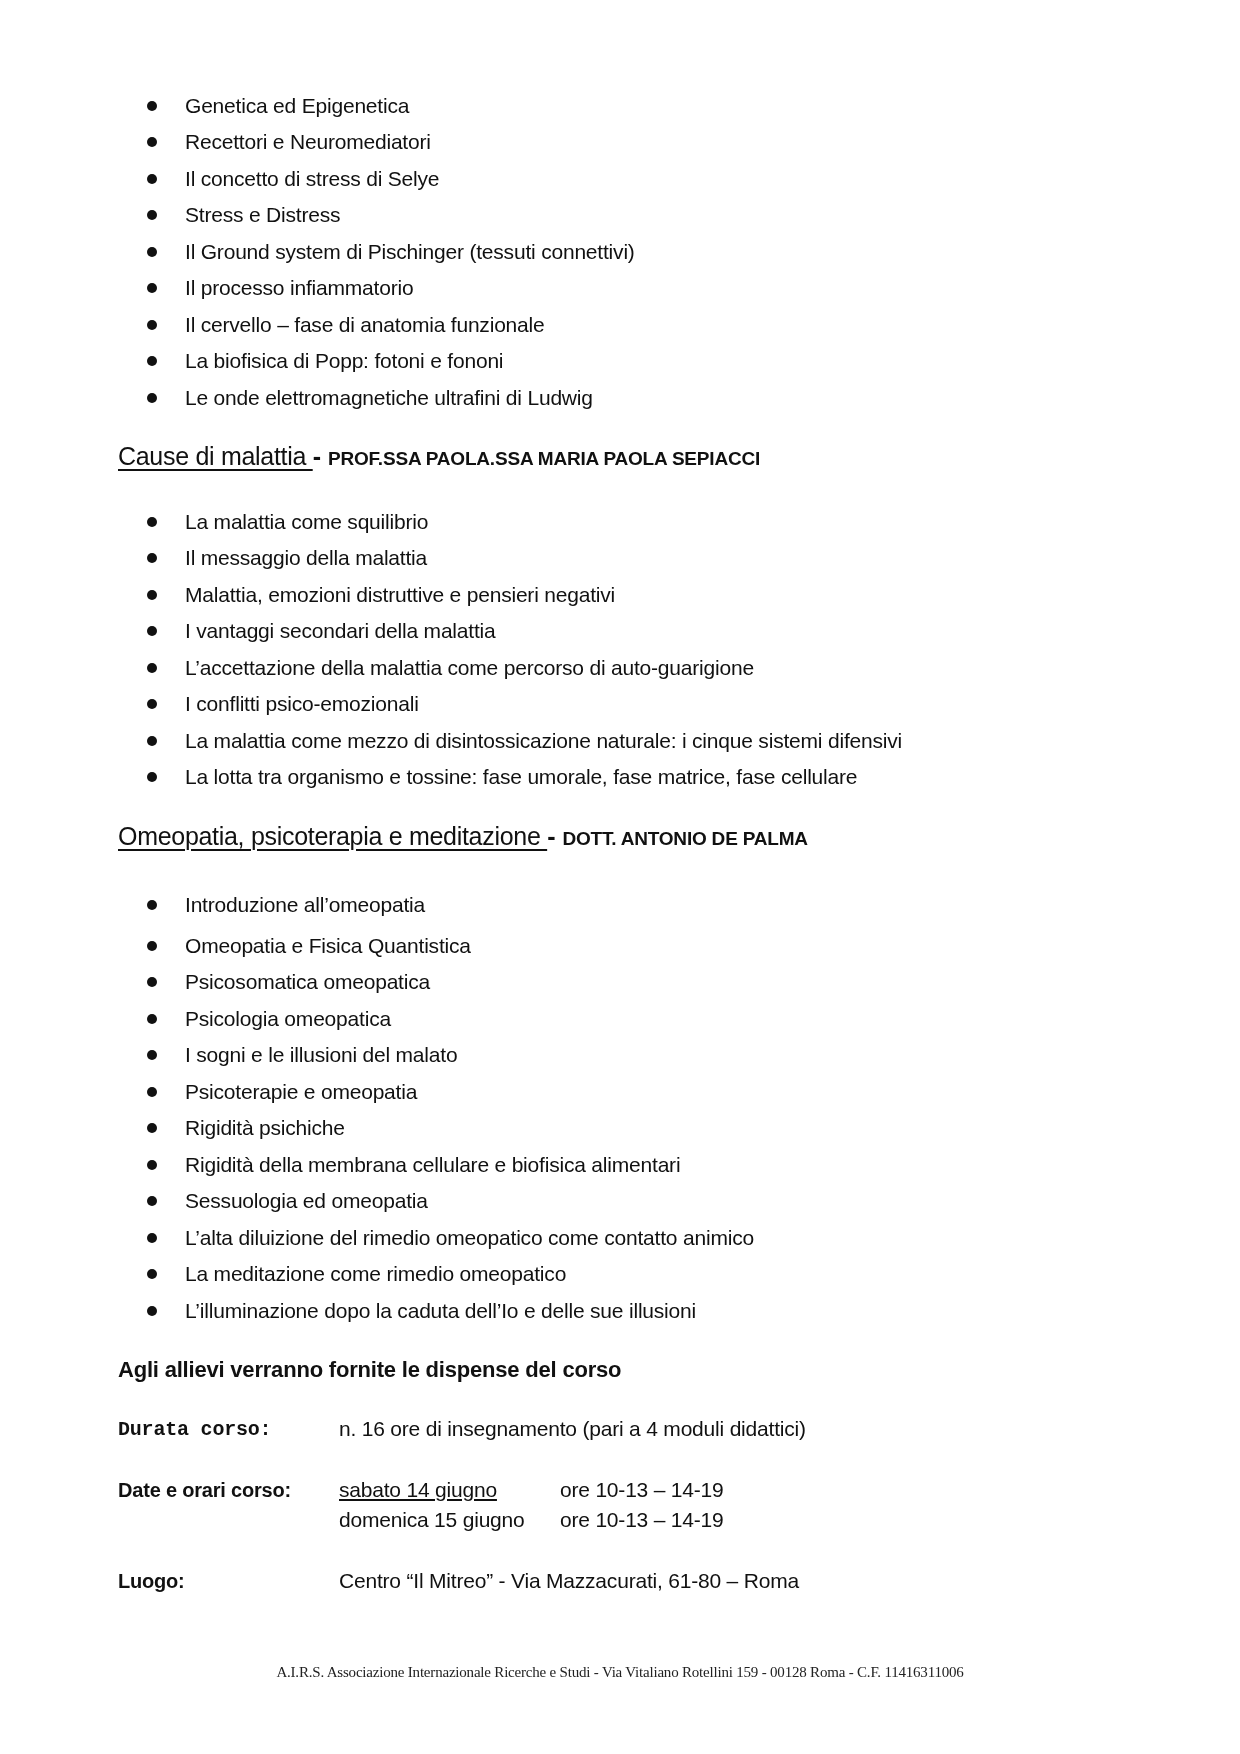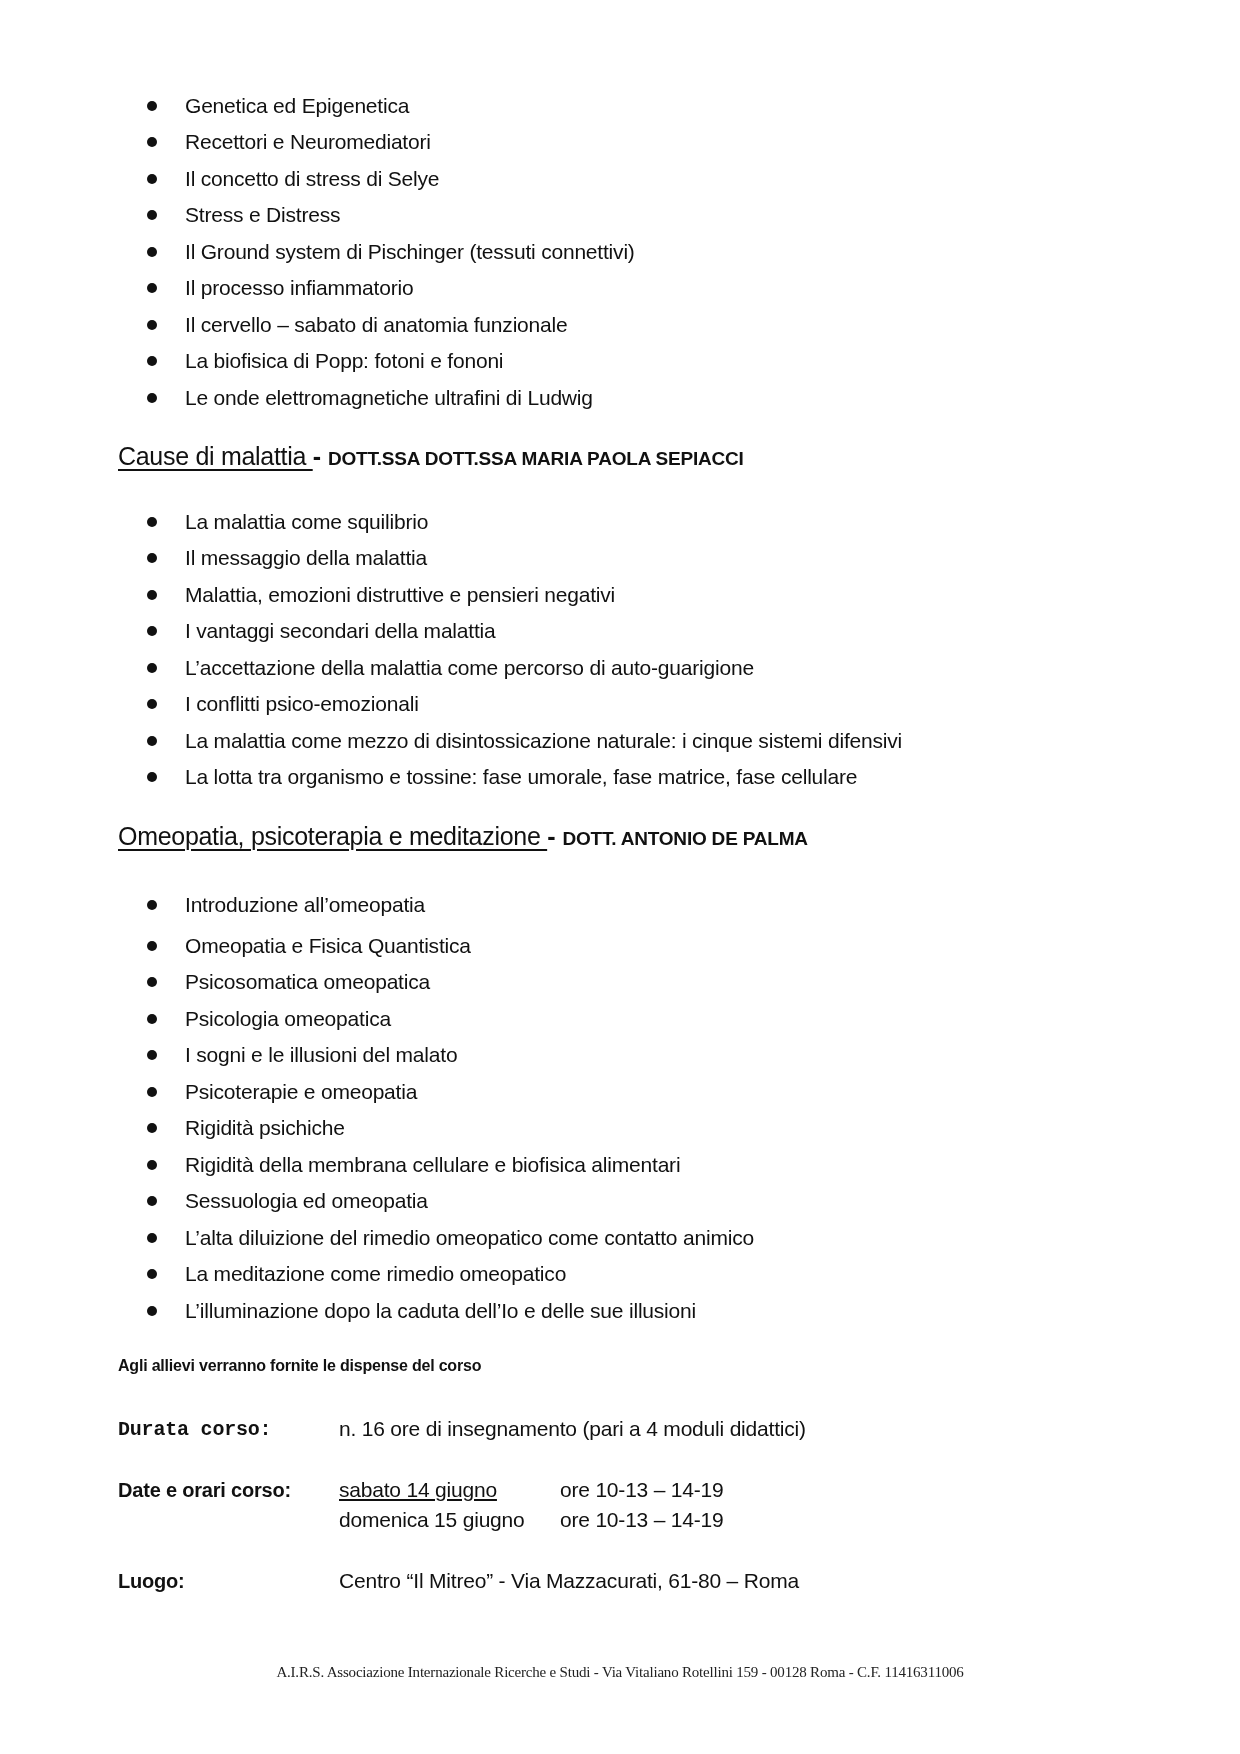--- a/index.html
+++ b/index.html
@@ -10,21 +10,21 @@
   .li { position: absolute; left: 0; height: 30px; white-space: nowrap; }
   .bullet { position: absolute; left: 147px; top: 9px; width: 10px; height: 10px;
             border-radius: 50%; background: #111111; }
   .li-text { position: absolute; left: 185px; top: 0; font-size: 21px; line-height: 28px;
              letter-spacing: -0.2px; }
   .heading { position: absolute; left: 118px; white-space: nowrap; }
   .heading .h-title { font-size: 25px; text-decoration: underline; text-decoration-thickness: 2px;
                       text-underline-offset: 4px; letter-spacing: -0.3px; text-align: center; }
   .heading .h-sep { font-size: 25px; font-weight: bold; }
   .heading .h-author { font-size: 19px; font-weight: bold; letter-spacing: -0.2px; }
-  .note { position: absolute; left: 118px; font-size: 16px; font-weight: bold; white-space: nowrap;
+  .note { position: absolute; left: 118px; font-size: 22px; font-weight: bold; white-space: nowrap;
           letter-spacing: -0.2px; }
   .info-label { position: absolute; left: 118px; font-size: 20px; font-weight: bold; white-space: nowrap;
                 letter-spacing: -0.2px; }
   .info-value { position: absolute; left: 339px; font-size: 21px; white-space: nowrap; letter-spacing: -0.2px; }
   .info-time { position: absolute; left: 560px; font-size: 21px; white-space: nowrap; letter-spacing: -0.2px; }
   .footer { position: absolute; left: 0; width: 1240px; top: 1664px; text-align: center;
             font-family: "Liberation Serif", "DejaVu Serif", serif; font-size: 15px; color: #222222;
             white-space: nowrap; letter-spacing: -0.2px; }
 </style>
 </head>
@@ -52,34 +52,34 @@
     <li class="li" style="top:238px;">
         <span class="bullet"></span>
         <span class="li-text">Il Ground system di Pischinger (tessuti connettivi)</span>
       </li>
     <li class="li" style="top:274px;">
         <span class="bullet"></span>
         <span class="li-text">Il processo infiammatorio</span>
       </li>
     <li class="li" style="top:311px;">
         <span class="bullet"></span>
-        <span class="li-text">Il cervello – sabato di anatomia funzionale</span>
+        <span class="li-text">Il cervello – fase di anatomia funzionale</span>
       </li>
     <li class="li" style="top:347px;">
         <span class="bullet"></span>
         <span class="li-text">La biofisica di Popp: fotoni e fononi</span>
       </li>
     <li class="li" style="top:384px;">
         <span class="bullet"></span>
         <span class="li-text">Le onde elettromagnetiche ultrafini di Ludwig</span>
       </li>
   </ul>
 
   <div class="heading" style="top:442px;">
-    <span class="h-title">Cause di malattia </span><span class="h-sep">- </span><span class="h-author">DOTT.SSA DOTT.SSA MARIA PAOLA SEPIACCI</span>
+    <span class="h-title">Cause di malattia </span><span class="h-sep">- </span><span class="h-author">PROF.SSA PAOLA.SSA MARIA PAOLA SEPIACCI</span>
   </div>
 
   <ul class="list" style="top:0;">
     <li class="li" style="top:508px;">
         <span class="bullet"></span>
         <span class="li-text">La malattia come squilibrio</span>
       </li>
     <li class="li" style="top:544px;">
         <span class="bullet"></span>
         <span class="li-text">Il messaggio della malattia</span>

